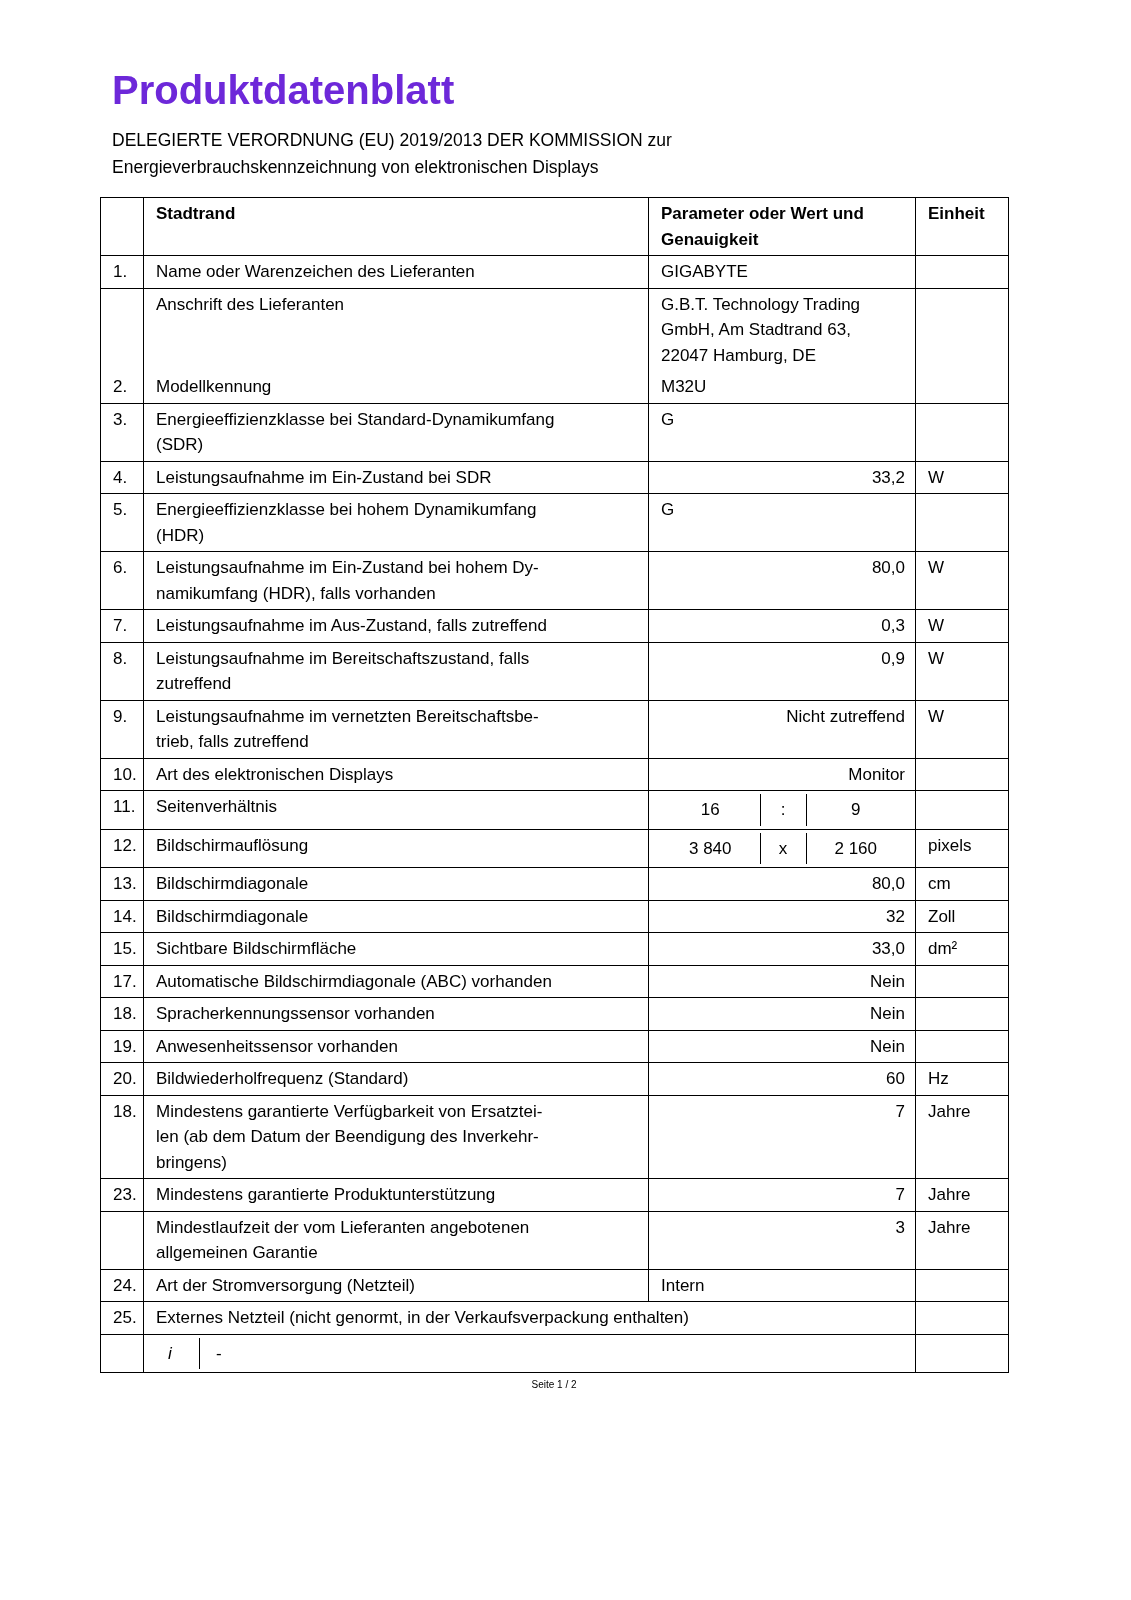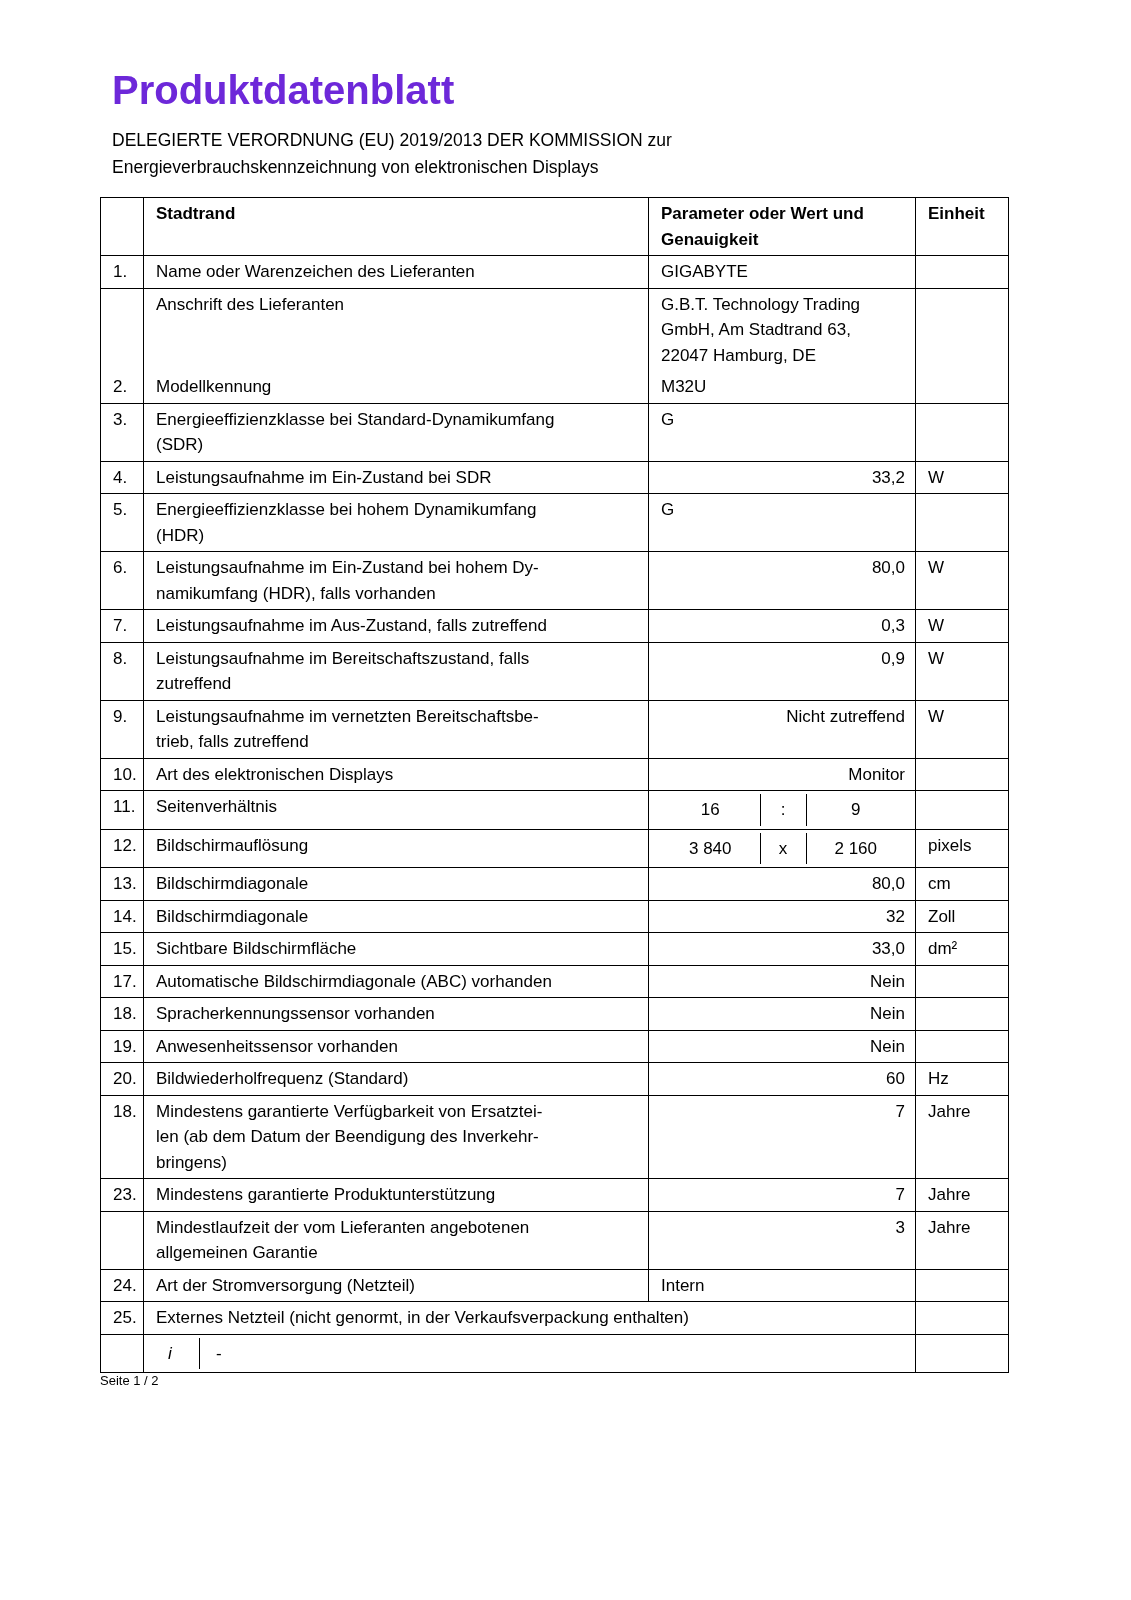--- a/index.html
+++ b/index.html
@@ -58,22 +58,23 @@
   .triwrap span { display: block; text-align: center; padding: 3px 4px; line-height: 1.5; }
   .tpart { flex: 1 1 0; }
   .tmid { flex: 0 0 47px; box-sizing: border-box; border-left: 1px solid #000; border-right: 1px solid #000; }
   
   td.sub-td { padding: 0; }
   .subwrap { display: flex; align-items: stretch; width: 100%; }
   .sub-i { flex: 0 0 44px; box-sizing: border-box; font-style: italic; padding: 3px 10px 3px 12px; border-right: 1px solid #000; line-height: 1.5; }
   .sub-v { padding: 3px 10px 3px 16px; line-height: 1.5; }
   .footer {
     width: 908px;
-    text-align: left;
-    font-size: 13px;
+    text-align: center;
+    font-size: 10px;
+    margin-top: 6px;
   }
 </style>
 </head>
 <body>
 
 <div class="page">
 
   <h1 class="title" style="color: #6d28d9;">Produktdatenblatt</h1>
 
   <p class="subtitle">DELEGIERTE VERORDNUNG (EU) 2019/2013 DER KOMMISSION zur

